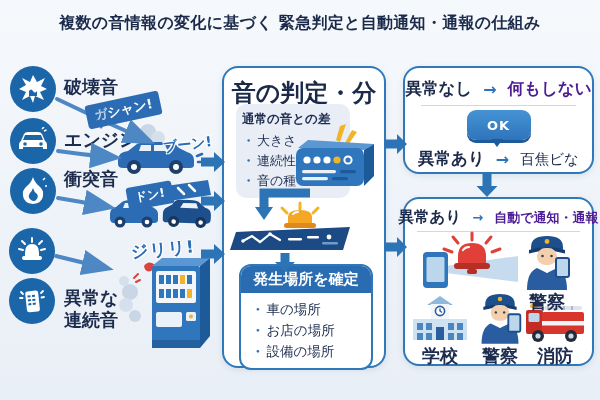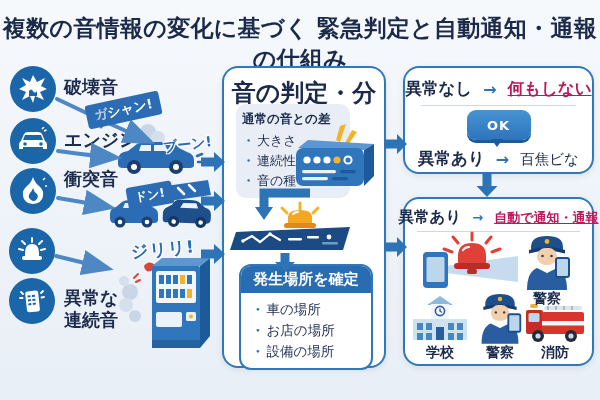--- a/index.html
+++ b/index.html
@@ -1,53 +1,53 @@
 <!DOCTYPE html>
 <html><head>
 <meta charset="utf-8">
 <style>
   html,body{margin:0;padding:0;}
   .stage{position:relative;width:600px;height:400px;overflow:hidden;
     background:linear-gradient(180deg,#f6f9fc 0%,#eef3f9 55%,#e9eff6 100%);
     font-family:"DejaVu Sans","Liberation Sans",sans-serif;color:#1c2b4a;}
   .abs{position:absolute;}
-  .title{top:13px;left:0;width:600px;text-align:center;font-size:23px;font-weight:700;
+  .title{top:13px;left:0;width:600px;text-align:center;font-size:16px;font-weight:700;
     color:#1b2a4a;letter-spacing:.3px;z-index:1;}
   .circle{width:46px;height:46px;border-radius:50%;background:#1b65a9;z-index:2;
     display:flex;align-items:center;justify-content:center;}
   .srclabel{font-size:18px;font-weight:700;color:#1d2c4e;line-height:1.2;z-index:2;}
   .panel{background:#fff;border:2.5px solid #2f79bb;border-radius:16px;z-index:1;
     box-shadow:0 2px 6px rgba(30,60,100,.10);}
   .panel-title{text-align:center;font-size:24px;font-weight:700;color:#1b2a4a;}
   .diff-panel{background:#e9eef6;border-radius:10px;padding:7px 6px;z-index:2;}
   .diff-head{font-size:12.5px;font-weight:700;color:#1d2c4e;margin-bottom:3px;}
   .blist{list-style:none;margin:0;padding:0;font-size:13px;color:#1d2c4e;line-height:1.55;}
   .blist .blt{color:#2d74b6;margin-right:2px;font-weight:700;}
   .loc-box{border:2px solid #2f79bb;border-radius:12px;background:#fff;overflow:hidden;z-index:2;}
   .loc-head{background:#2a6cb2;color:#fff;font-size:15px;font-weight:700;text-align:center;padding:4px 0;}
   .loc-box .blist{padding:6px 10px;font-size:13.5px;}
   .rule-line{display:flex;align-items:center;justify-content:center;gap:11px;white-space:nowrap;}
   .cond{font-weight:700;font-size:16.5px;color:#1b2a4a;}
   .arr{font-weight:700;font-size:16px;color:#2d74b6;}
-  .act{font-weight:700;font-size:16.5px;color:#be185d;text-decoration:underline;}
+  .act{font-weight:700;font-size:16.5px;color:#4c1d95;}
   .act2{font-weight:500;font-size:14.5px;color:#1b2a4a;}
   .divider{border-top:1.5px solid #ccd9e6;}
   .ok-btn{position:absolute;left:50%;transform:translateX(-50%);top:42px;width:64px;height:30px;
     background:linear-gradient(180deg,#4693d4,#2e74bb);border-radius:9px;color:#fff;
     font-weight:700;font-size:13px;display:flex;align-items:center;justify-content:center;
     box-shadow:0 3px 0 #1d5a9a;letter-spacing:1px;}
   .ok-btn::after{content:"";position:absolute;left:24px;top:29px;border:6px solid transparent;
     border-top:8px solid #1d5a9a;}
   .bubble-box{background:#2b6cb4;color:#fff;font-weight:700;font-size:13px;padding:3px 8px;
     border-radius:3px;z-index:4;white-space:nowrap;}
   .bubble-text{color:#2b6cb4;font-weight:700;z-index:4;white-space:nowrap;
     text-shadow:-1px -1px 0 #fff,1px -1px 0 #fff,-1px 1px 0 #fff,1px 1px 0 #fff;}
   .tail::after{content:"";position:absolute;left:6px;bottom:-8px;border:6px solid transparent;
     border-top:9px solid #2b6cb4;transform:rotate(18deg);}
-  .reclabel{font-size:14px;font-weight:700;color:#1d2c4e;text-align:center;z-index:3;}
+  .reclabel{font-size:18px;font-weight:700;color:#1d2c4e;text-align:center;z-index:3;}
   svg{display:block;}
   .illus{z-index:2;}
   .arrows{z-index:3;pointer-events:none;}
 </style>
 </head>
 <body>
 
 <div class="stage">
 
   <svg width="0" height="0" style="position:absolute">

